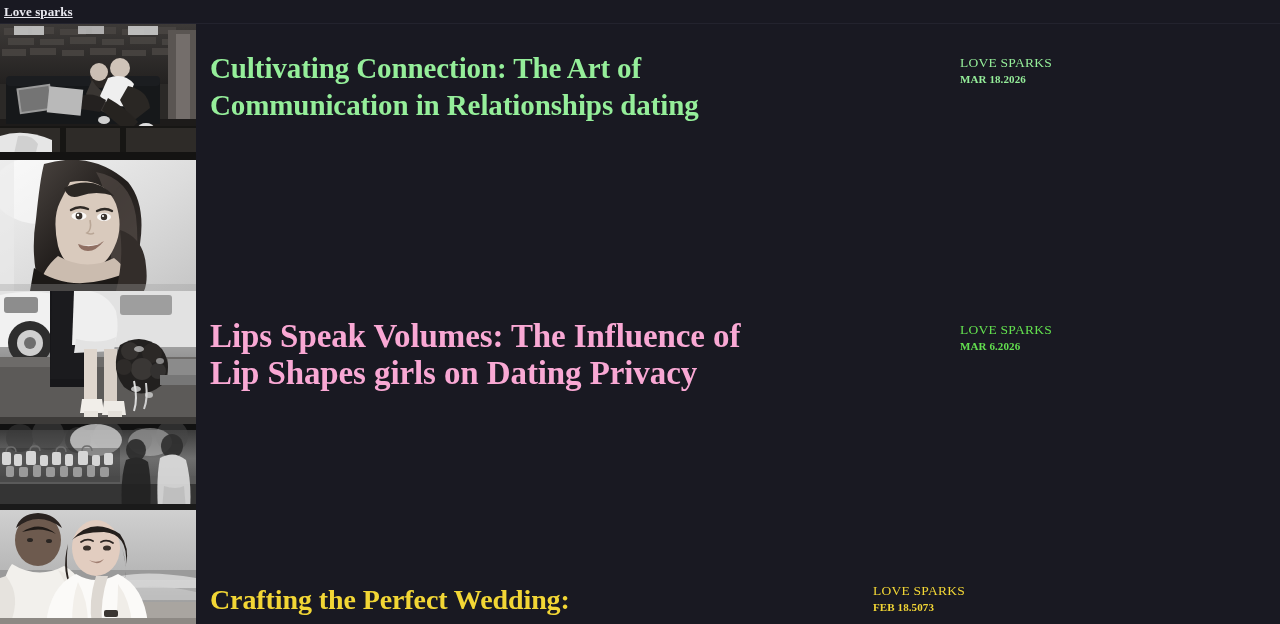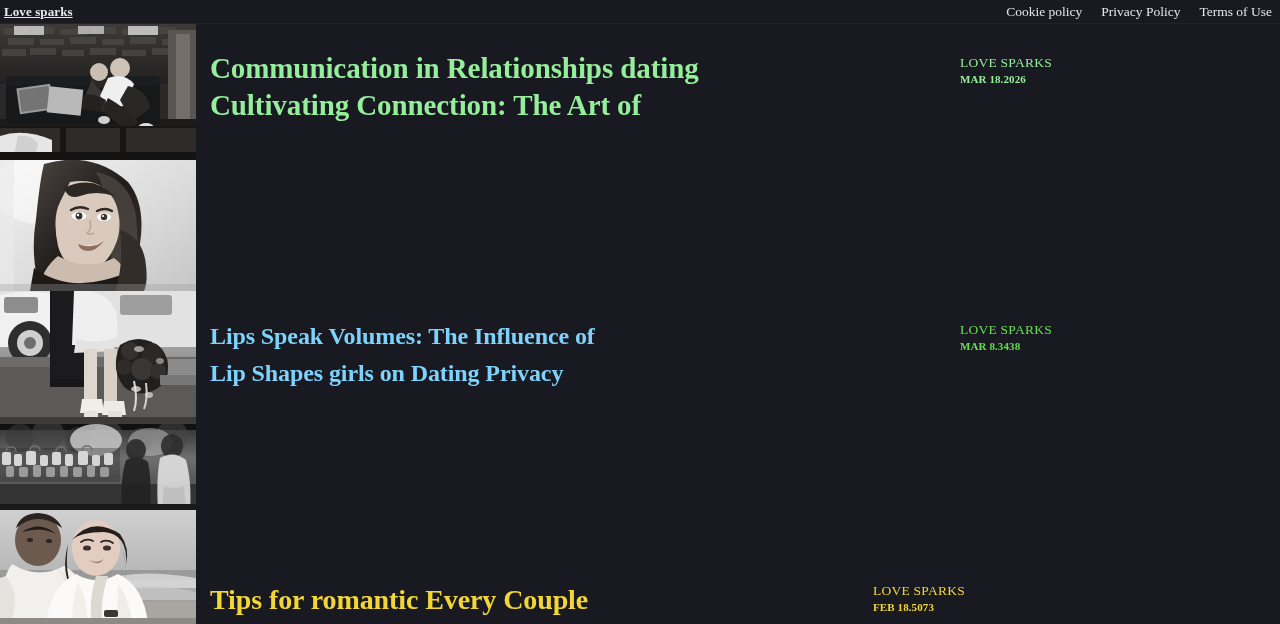--- a/index.html
+++ b/index.html
@@ -82,25 +82,20 @@
     font-size:11px;
     font-weight:bold;
     letter-spacing:.1px;
   }
 </style>
 </head>
 <body>
 
 <div class="topbar">
   <a class="brand" href="#">Love sparks</a>
-  <nav class="navlinks">
-    <a class="navlink" href="#">Cookie policy</a>
-    <a class="navlink" href="#">Privacy Policy</a>
-    <a class="navlink" href="#">Terms of Use</a>
-  </nav>
 </div>
 
 <div class="list">
 
   <article class="row" style="top:0px;height:136px;">
     <a class="thumb" href="#" style="height:136px;">
       <svg viewBox="0 0 196 136" preserveAspectRatio="none" aria-hidden="true">
         <defs>
           <linearGradient id="g1w" x1="0" y1="0" x2="0" y2="1">
             <stop offset="0" stop-color="#3d3a38"></stop>
@@ -160,22 +155,22 @@
           <rect x="0" y="104" width="60" height="32"></rect>
             <rect x="66" y="104" width="54" height="32"></rect>
           <rect x="126" y="104" width="70" height="32"></rect>
         </g>
         <path d="M0 112 q24 -8 52 4 l0 20 -52 0 Z" fill="#e6e6e6"></path>
         <path d="M18 112 q14 -2 20 8 l-4 16 -20 -6 Z" fill="#d0d0d0"></path>
         <rect x="0" y="128" width="196" height="8" fill="#141312"></rect>
       </svg>
     </a>
     <h2 class="headline" style="left:210px;top:26px;font-size:29px;line-height:37px;color:#95ee9a;">
+      <span class="ln">Cultivating Connection: The Art of</span>
       <span class="ln">Communication in Relationships dating</span>
-      <span class="ln">Cultivating Connection: The Art of</span>
     </h2>
     <div class="meta" style="left:960px;top:30px;color:#95ee9a;">
       <span class="cat">LOVE SPARKS</span>
       <span class="date">MAR 18.2026</span>
     </div>
   </article>
 
   <article class="row" style="top:136px;height:131px;">
     <a class="thumb" href="#" style="height:131px;">
       <svg viewBox="0 0 196 131" preserveAspectRatio="none" aria-hidden="true">
@@ -208,27 +203,27 @@
         <path d="M90 60 q2 10 -3 13 q4 2 7 0" stroke="#b9a696" stroke-width="1.6" fill="none"></path>
         <path d="M78 84 q14 5 26 -3 q-8 10 -16 10 q-8 0 -10 -7 Z" fill="#8f6f62"></path>
         <path d="M80 85 q12 3 22 -2 q-10 3 -22 2 Z" fill="#efe7e2"></path>
         <path d="M58 96 q28 16 56 2 q16 12 20 33 l-96 0 q4 -22 20 -35 Z" fill="#cbbcaf"></path>
         <path d="M34 108 q30 22 70 12 q16 -4 24 -8 l10 19 -108 0 Z" fill="#1c1917"></path>
         <path d="M120 70 q24 8 26 36 q2 16 -2 25 l-28 0 q8 -32 4 -61 Z" fill="#332d2a"></path>
         <path d="M0 0 h14 v131 h-14 Z" fill="#eaeaea" opacity=".65"></path>
         <rect x="0" y="124" width="196" height="7" fill="#9f9f9f" opacity=".35"></rect>
       </svg>
     </a>
-    <h2 class="headline" style="left:210px;top:158px;font-size:24px;line-height:37px;color:#7dd3fc;">
+    <h2 class="headline" style="left:210px;top:158px;font-size:33px;line-height:37px;color:#f9a8d4;">
       <span class="ln">Lips Speak Volumes: The Influence of</span>
       <span class="ln">Lip Shapes girls on Dating Privacy</span>
     </h2>
     <div class="meta" style="left:960px;top:161px;color:#63e04f;">
       <span class="cat">LOVE SPARKS</span>
-      <span class="date">MAR 8.3438</span>
+      <span class="date">MAR 6.2026</span>
     </div>
   </article>
 
   <article class="row" style="top:267px;height:133px;">
     <a class="thumb" href="#" style="height:133px;">
       <svg viewBox="0 0 196 133" preserveAspectRatio="none" aria-hidden="true">
         <defs>
           <linearGradient id="g3bg" x1="0" y1="0" x2="0" y2="1">
             <stop offset="0" stop-color="#d9d9d9"></stop>
               <stop offset=".55" stop-color="#8e8e8e"></stop>
@@ -268,20 +263,21 @@
           <path d="M146 92 q2 16 -2 26" stroke="#cfcfcf" stroke-width="2" fill="none"></path>
           <ellipse cx="136" cy="98" rx="5" ry="3" fill="#e6e6e6" opacity=".75"></ellipse>
           <ellipse cx="149" cy="104" rx="4" ry="3" fill="#dedede" opacity=".7"></ellipse>
         </g>
         <rect x="168" y="68" width="28" height="16" fill="#8b8b8b"></rect>
         <rect x="160" y="84" width="36" height="10" fill="#777777"></rect>
         <rect x="0" y="126" width="196" height="7" fill="#3d3b39"></rect>
       </svg>
     </a>
     <h2 class="headline" style="left:210px;top:290px;font-size:28px;line-height:37px;color:#f2d635;">
+      <span class="ln">Crafting the Perfect Wedding:</span>
       <span class="ln">Tips for romantic Every Couple</span>
     </h2>
     <div class="meta" style="left:873px;top:291px;color:#f2d635;">
       <span class="cat">LOVE SPARKS</span>
       <span class="date">FEB 18.5073</span>
     </div>
   </article>
 
   <article class="row" style="top:400px;height:86px;">
     <a class="thumb" href="#" style="height:86px;">

